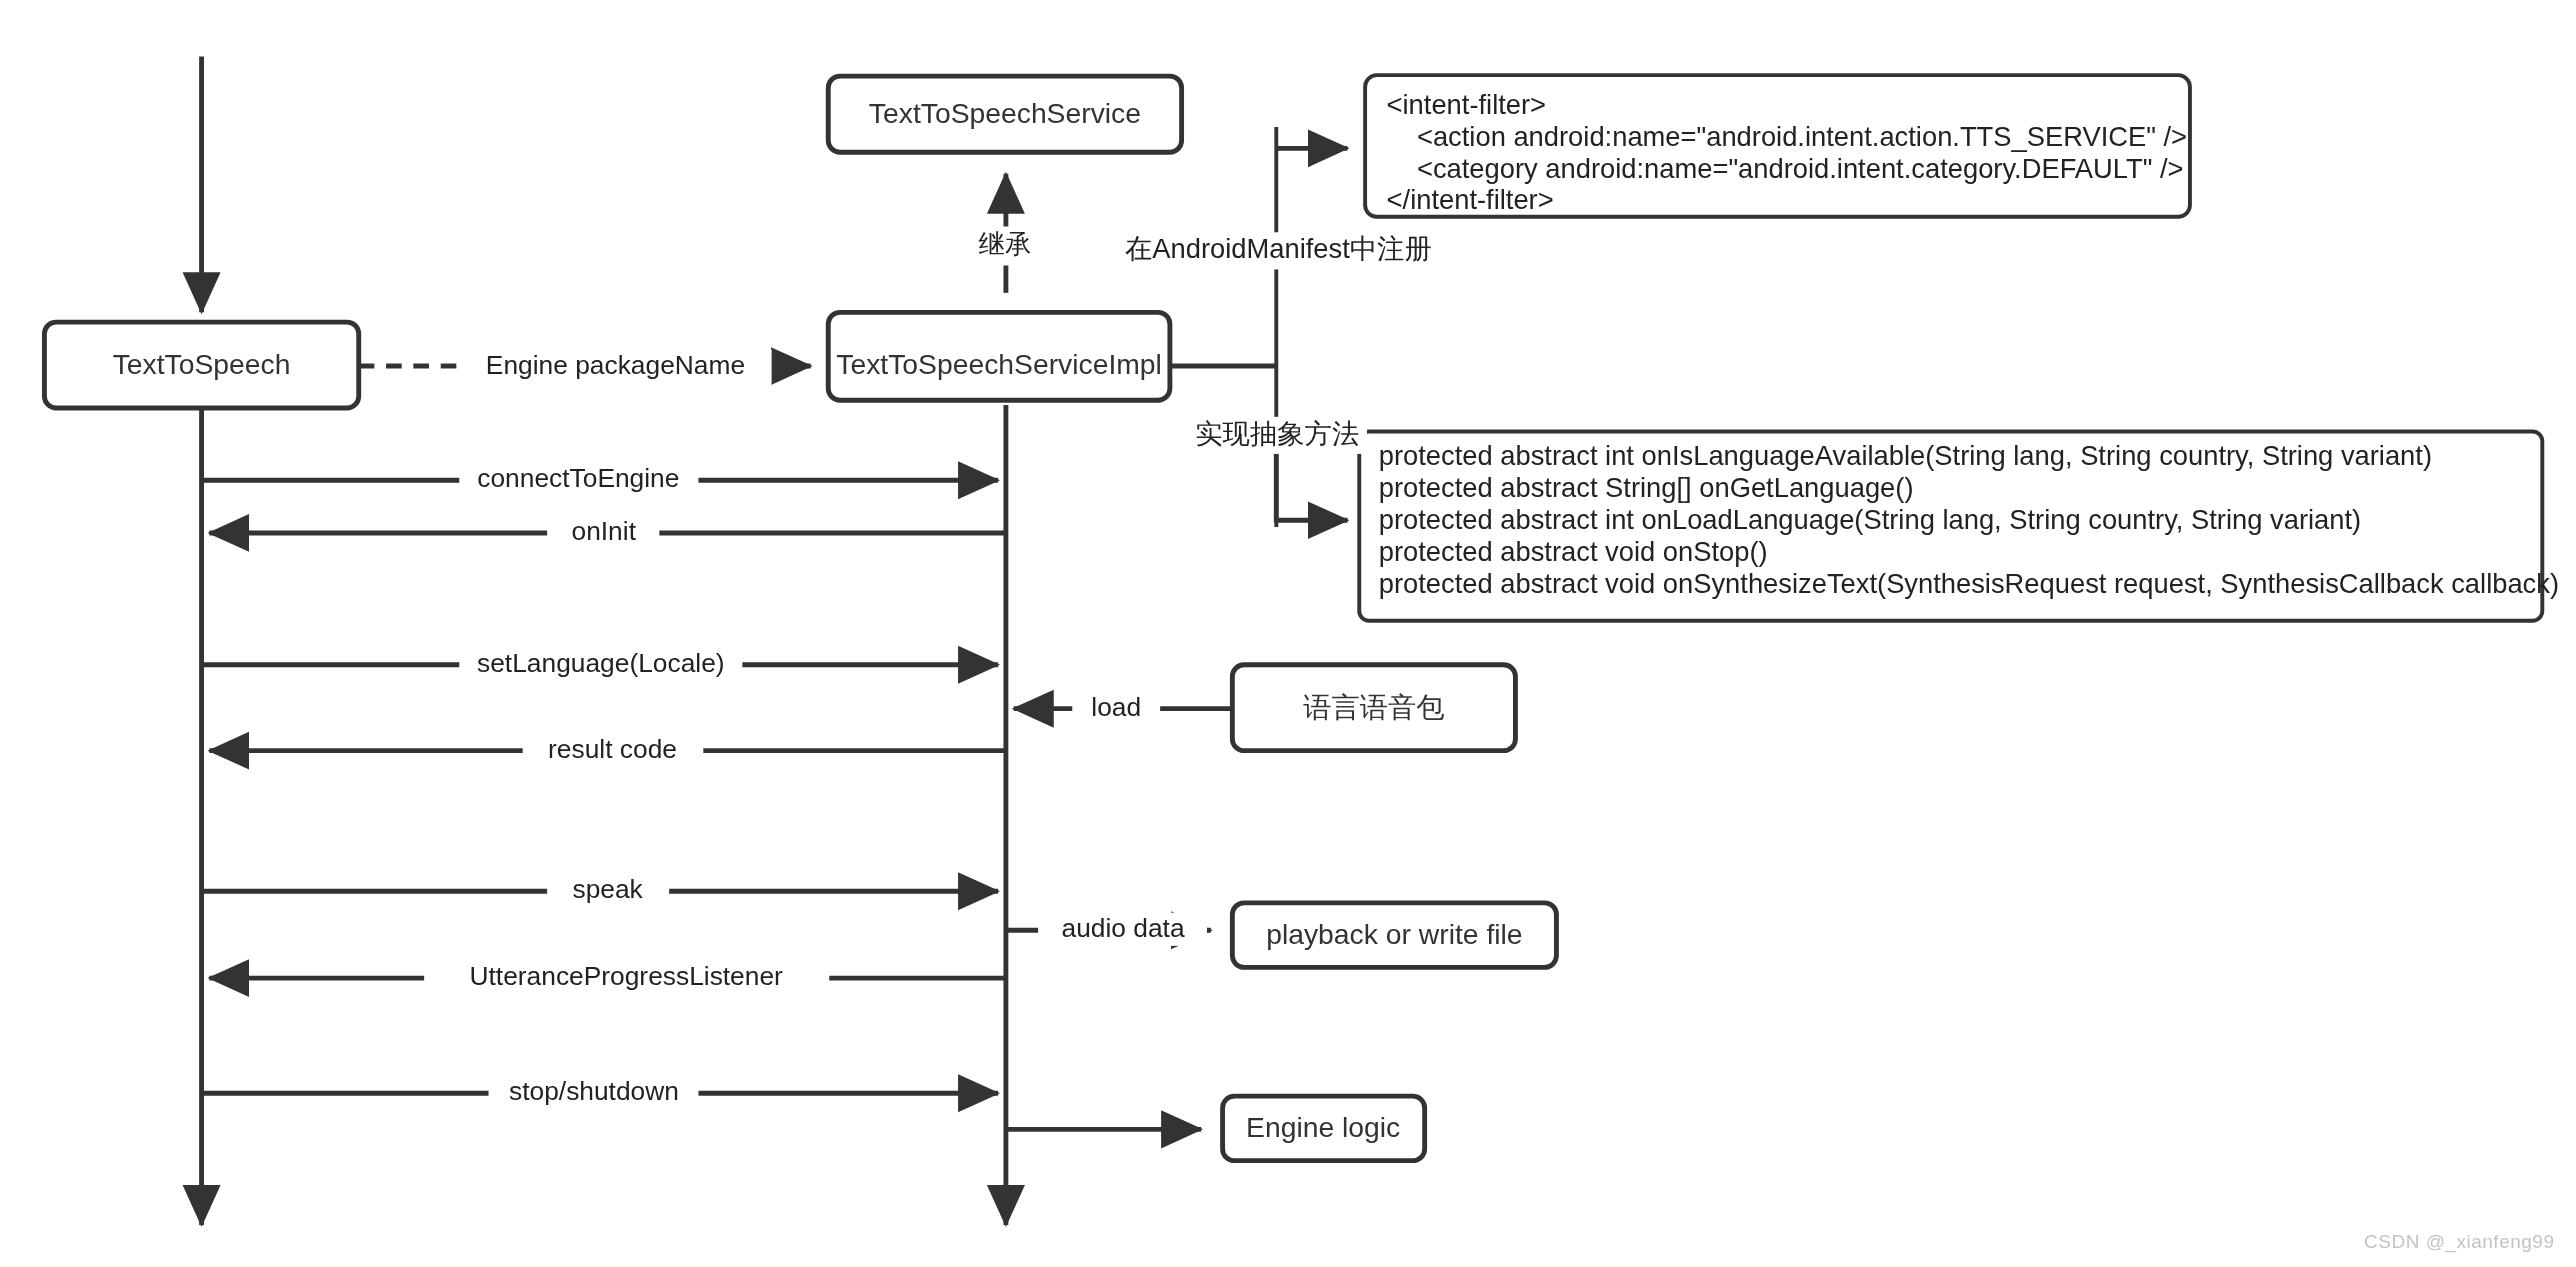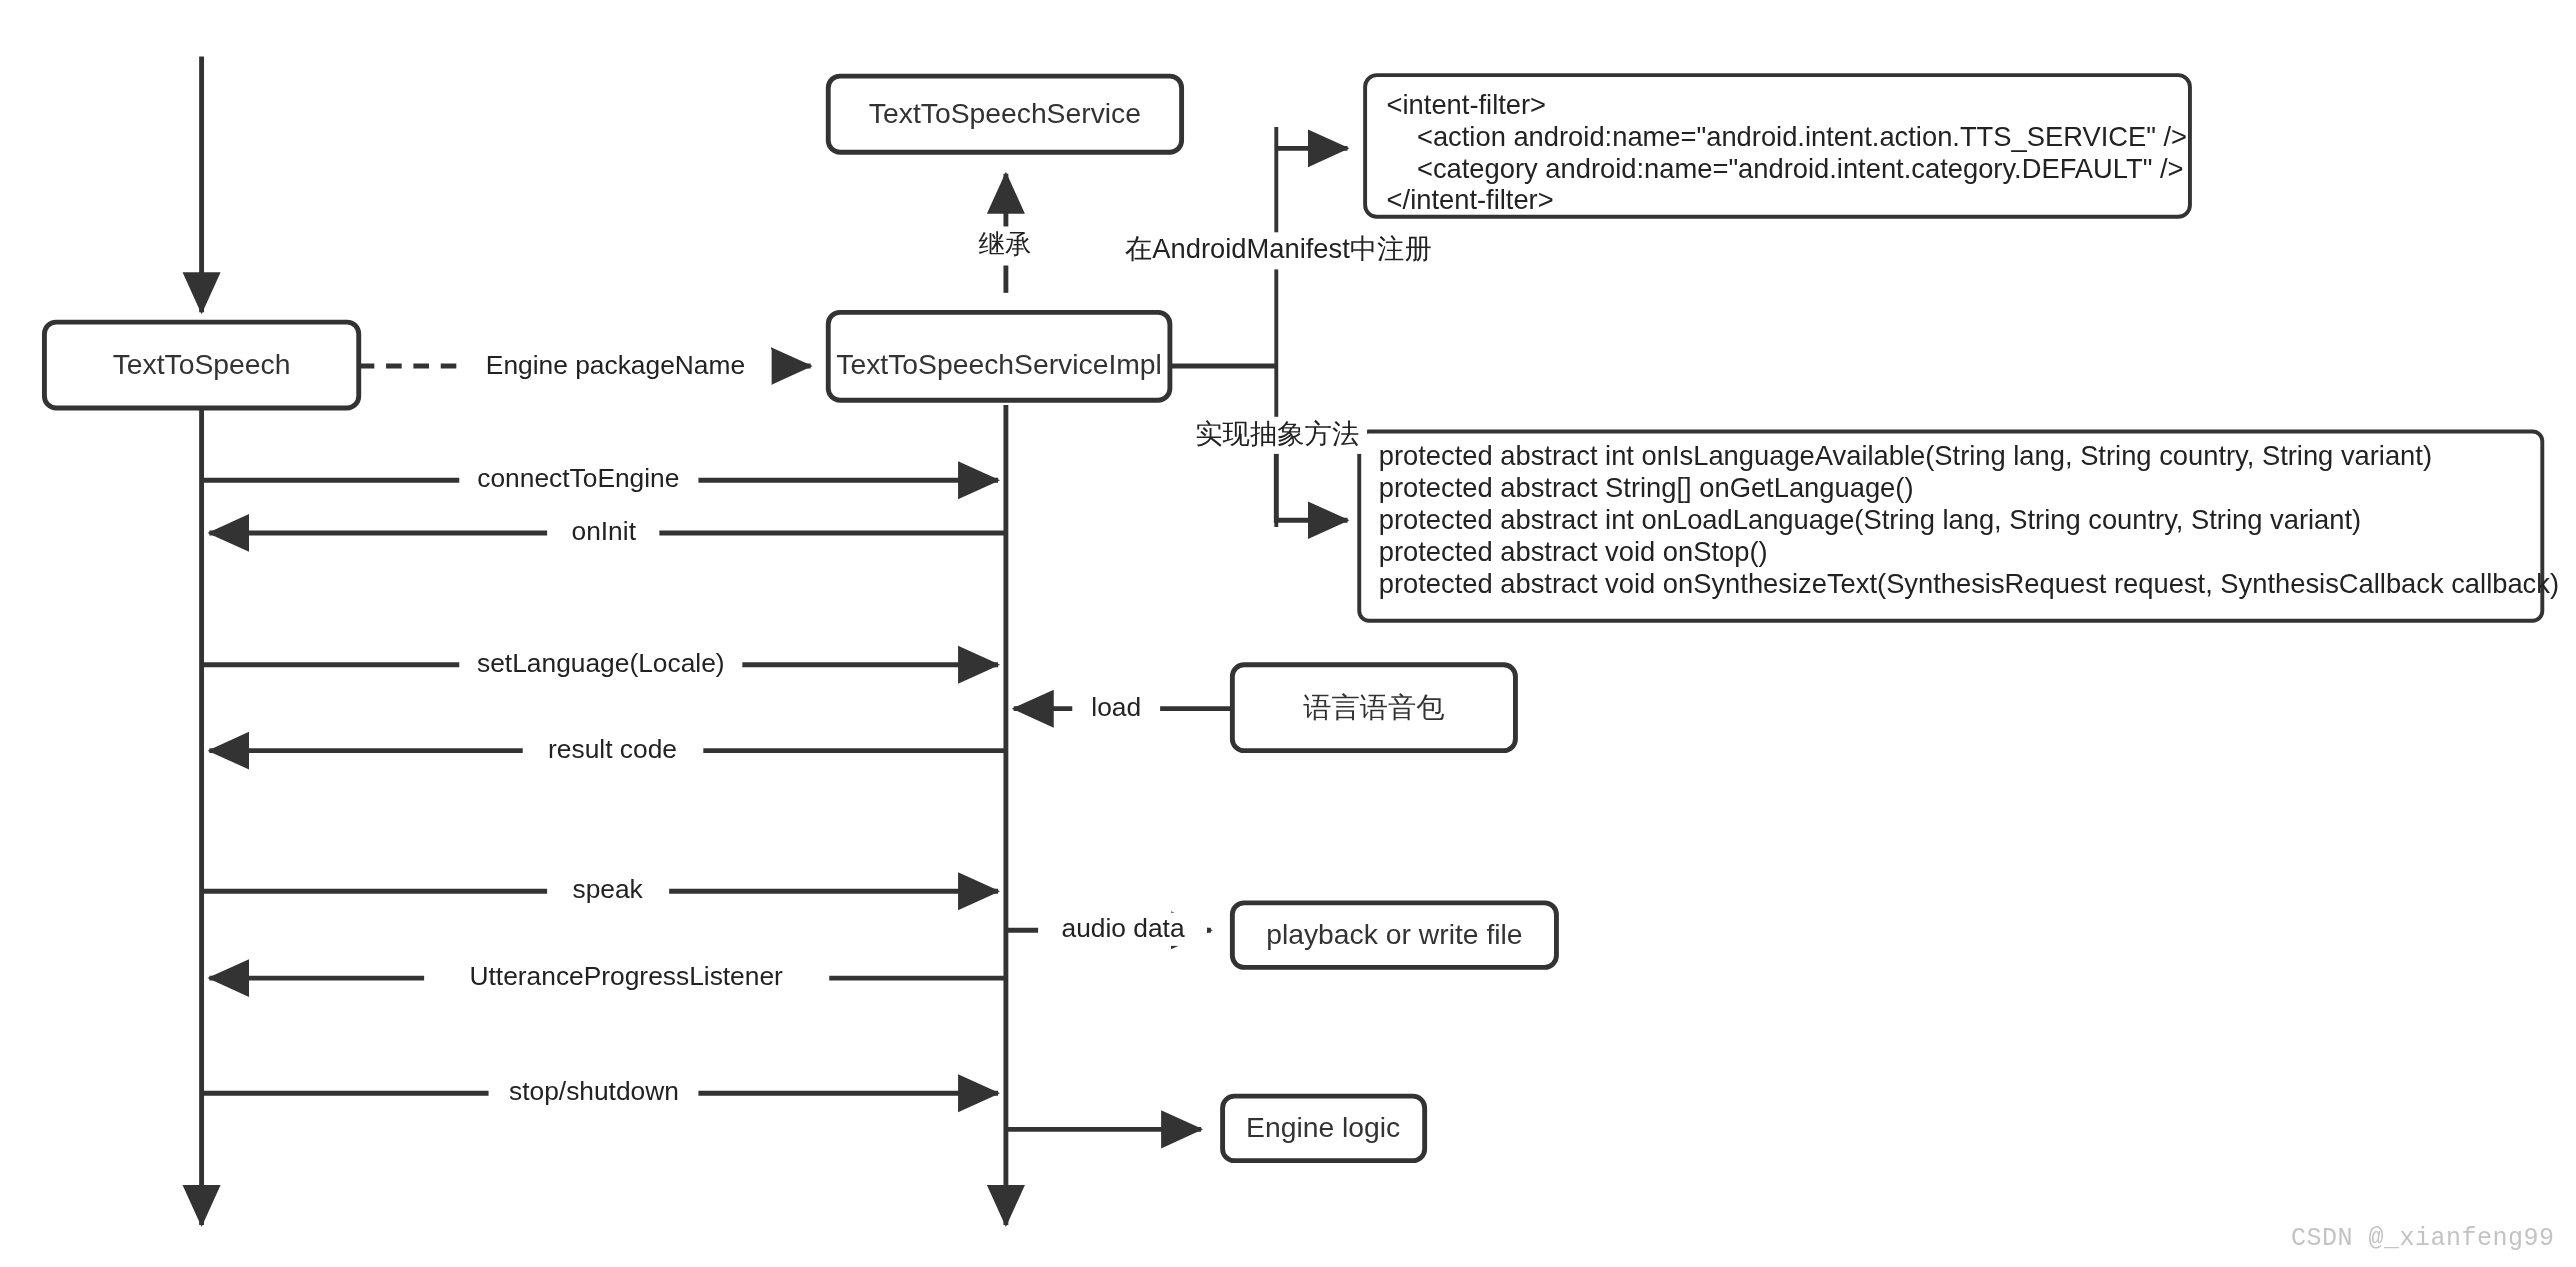--- a/index.html
+++ b/index.html
@@ -78,22 +78,22 @@
   .dashedconn {
     stroke: #333333;
     stroke-width: 5;
     fill: none;
     stroke-dasharray: 16 12;
   }
   .watermark {
     position: absolute;
     right: 21.5px;
     bottom: 13.7px;
-    font-family: Liberation Mono, monospace;
-    font-size: 25px;
+    font-family: Liberation Sans, sans-serif;
+    font-size: 19px;
     color: #c3c3c3;
     letter-spacing: 0.5px;
     user-select: none;
     text-align: right;
   }
   .labelbg {
     fill: #ffffff;
   }
 </style>
 </head>

